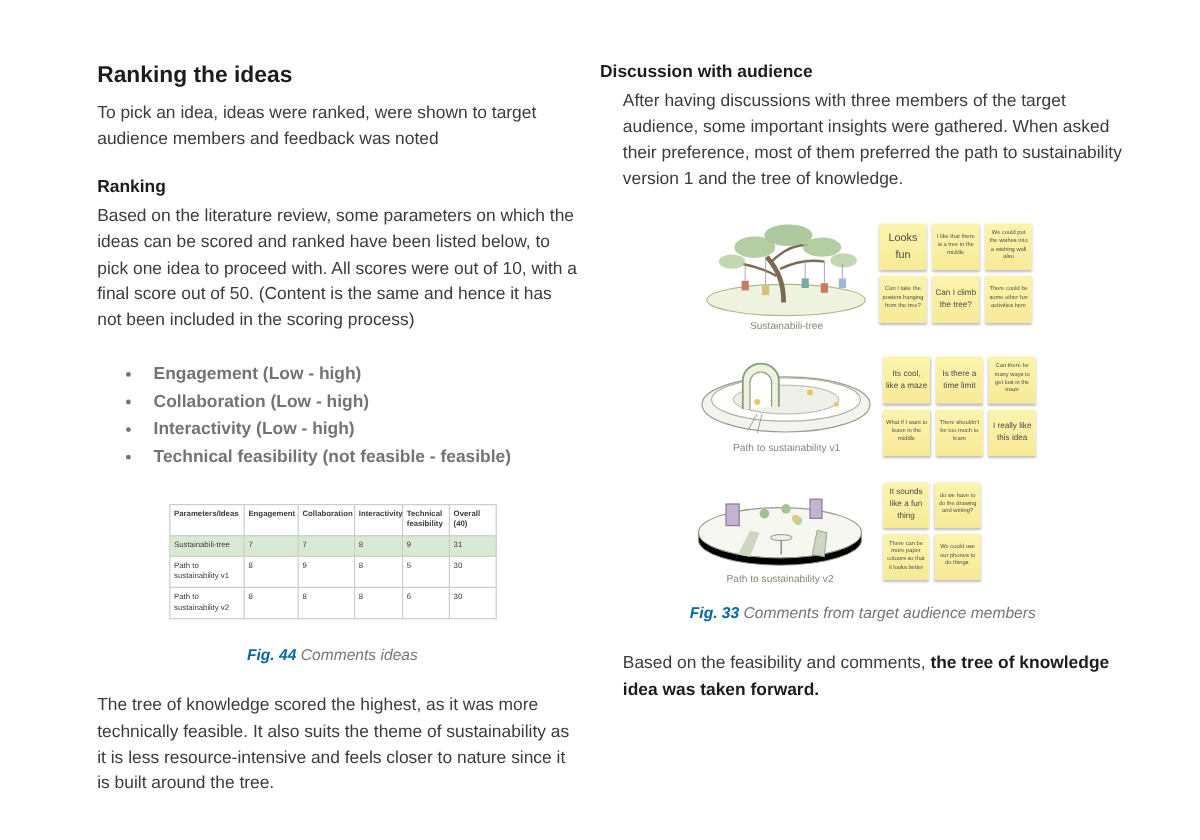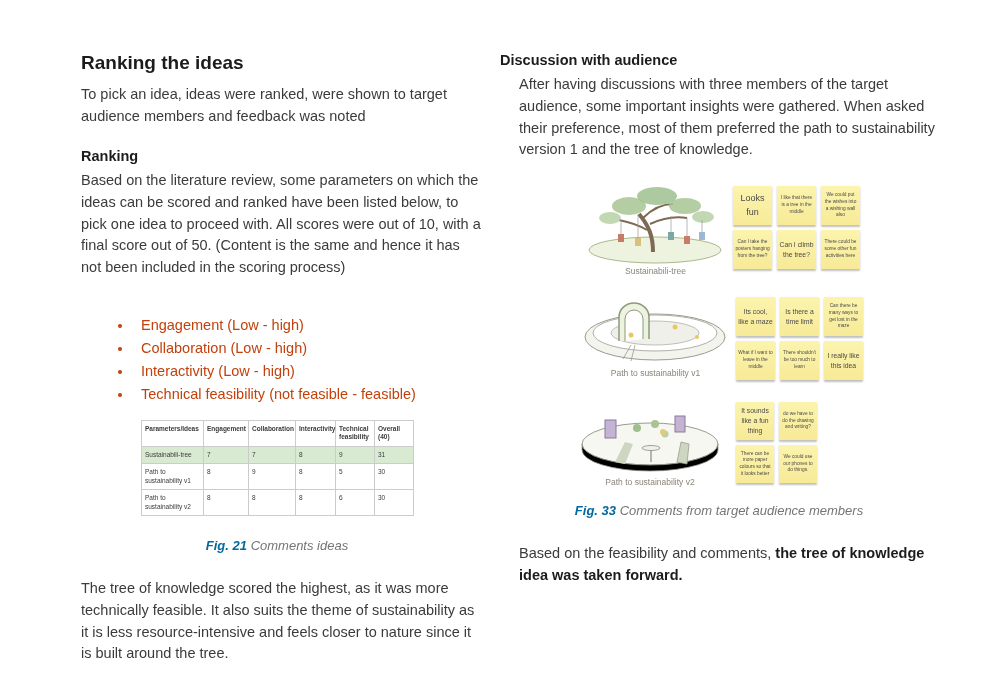--- a/index.html
+++ b/index.html
@@ -6,21 +6,21 @@
   body{
     width:1000px;height:700px;position:relative;background:#ffffff;
     font-family:"Liberation Sans","DejaVu Sans",sans-serif;
     color:#3b3b3b;overflow:hidden;
   }
   .abs{position:absolute;}
   
   .h1{font-size:19px;font-weight:bold;color:#1c1c1c;text-align:center;}
   .h2{font-size:14.5px;font-weight:bold;color:#1c1c1c;}
   .para{font-size:14.5px;line-height:1.5;color:#3b3b3b;}
-  ul.bullets{margin:13px;padding-left:30px;font-size:14.5px;color:#c2410c;}
+  ul.bullets{margin:0;padding-left:30px;font-size:14.5px;color:#737373;font-weight:bold;}
   ul.bullets li{margin-bottom:7px;padding-left:8px;}
   
   table.score{border-collapse:collapse;table-layout:fixed;width:272px;background:#fff;}
   table.score th,table.score td{
     border:1px solid #cccccc;font-size:6.5px;line-height:1.3;
     padding:4px 3px;text-align:left;vertical-align:top;color:#3a3a3a;
   }
   table.score th{font-weight:bold;}
   tr.hl td{background:#d9ead3;}
   .caption{font-size:13px;font-style:italic;color:#757575;text-align:center;}
@@ -100,21 +100,21 @@
     <td>8</td>
     <td>8</td>
     <td>8</td>
     <td>6</td>
     <td>30</td>
   </tr>
 </tbody>
   </table>
 
 <div class="abs caption" style="left:141px;top:538px;width:272px;">
-  <span class="figlabel">Fig. 21</span>
+  <span class="figlabel">Fig. 44</span>
   <span>Comments ideas</span>
 </div>
 
 <div class="abs para" style="left:81px;top:578px;width:400px;">The tree of knowledge scored the highest, as it was more technically feasible. It also suits the theme of sustainability as it is less resource-intensive and feels closer to nature since it is built around the tree.</div>
 
 <div class="abs h2" style="left:500px;top:52px;">Discussion with audience</div>
 
 <div class="abs para" style="left:519px;top:74px;width:420px;">After having discussions with three members of the target audience, some important insights were gathered. When asked their preference, most of them preferred the path to sustainability version 1 and the tree of knowledge.</div>
 
 <svg class="abs" style="left:583px;top:182px;" width="145" height="82" viewBox="0 0 145 82">

